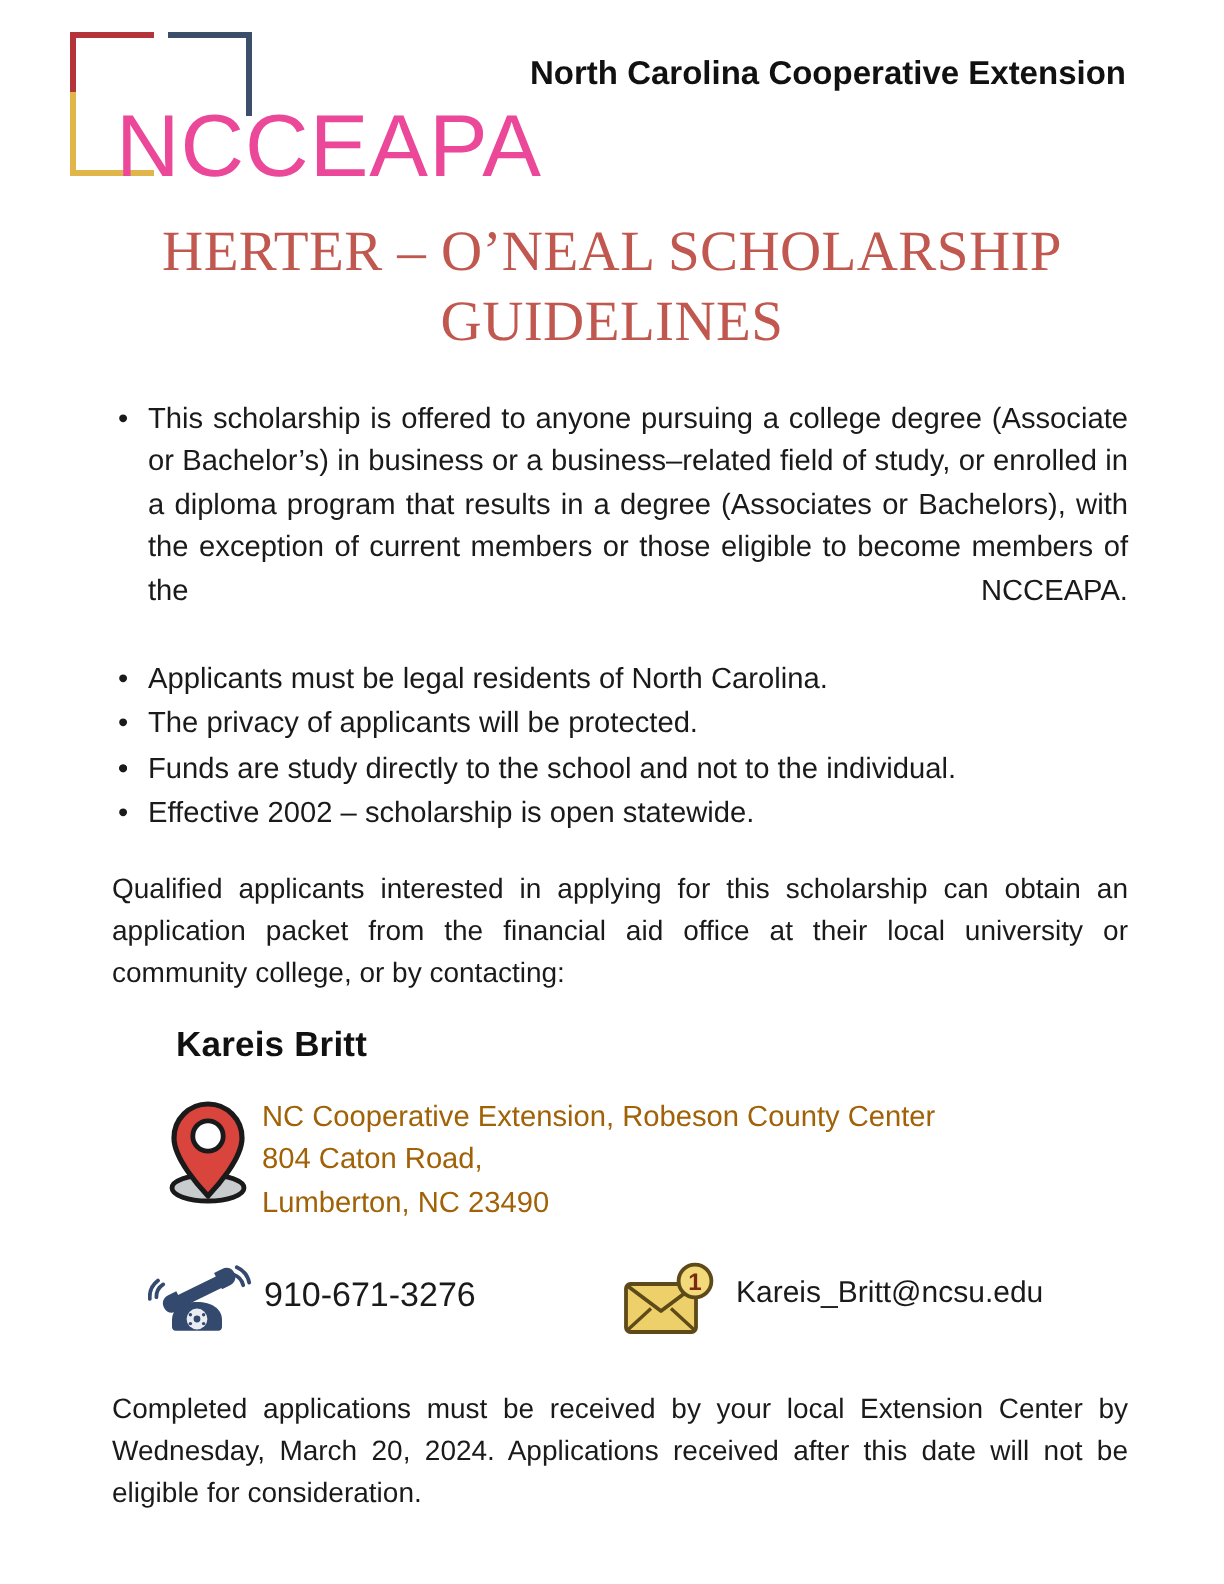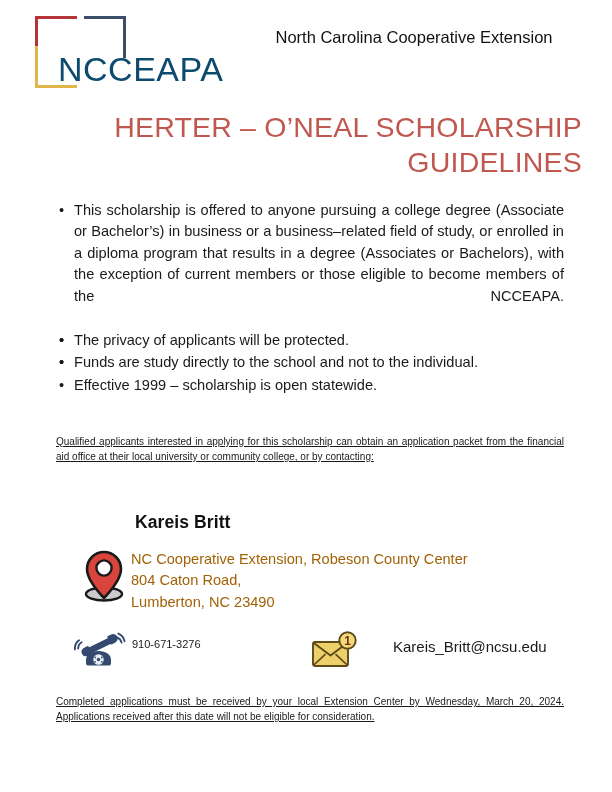--- a/index.html
+++ b/index.html
@@ -51,51 +51,52 @@
     left: 3px; top: 32px;
     width: 42px; height: 42px;
     border-left: 3px solid #e0b64a;
     border-bottom: 3px solid #e0b64a;
   }
   .wordmark {
     position: absolute;
     left: 26px;
     top: 38px;
     font-family: "Liberation Sans", sans-serif;
-    font-size: 34px;
+    font-size: 44px;
     letter-spacing: 0.5px;
-    color: #0c4a6e;
+    color: #ec4899;
     font-weight: 400;
     line-height: 1;
     white-space: nowrap;
   }
   .org-name {
     position: absolute;
     left: 232px;
     top: 26px;
     width: 364px;
     text-align: center;
     font-size: 16.5px;
     line-height: 1.42;
     color: #111111;
-    font-weight: 400;
+    font-weight: 700;
   }
 
   
   .doc-title {
     position: absolute;
     left: 30px;
     top: 110px;
     width: 552px;
-    text-align: right;
+    text-align: center;
     color: #c1584f;
     font-size: 28.5px;
     line-height: 1.22;
     letter-spacing: 0.2px;
     font-weight: 400;
+    font-family: Liberation Serif, serif;
   }
 
   
   .bullets {
     position: absolute;
     left: 56px;
     top: 200px;
     width: 508px;
     font-size: 14.6px;
     line-height: 1.47;
@@ -121,39 +122,37 @@
     display: inline-block;
     width: 100%;
   }
   .no-justify { text-align: left !important; }
 
   
   .para {
     position: absolute;
     width: 508px;
     left: 56px;
-    font-size: 10px;
+    font-size: 14px;
     line-height: 1.5;
     text-align: justify;
     text-justify: inter-word;
-    text-decoration: underline;
   }
   .para-obtain { top: 434px; }
   .para-deadline { top: 694px; }
 
   
   .contact-name {
     position: absolute;
     left: 88px;
     top: 512px;
     font-size: 17.5px;
     font-weight: bold;
     letter-spacing: 0.1px;
     color: #111111;
-    margin-left: 47px;
   }
   .address-block {
     position: absolute;
     left: 131px;
     top: 549px;
     font-size: 14.6px;
     line-height: 1.47;
     color: #a16207;
   }
   .pin-icon {
@@ -172,42 +171,41 @@
   }
   .phone-icon {
     position: absolute;
     left: 0; top: 2px;
     width: 52px; height: 40px;
   }
   .phone-number {
     position: absolute;
     left: 58px;
     top: 10px;
-    font-size: 11px;
+    font-size: 17px;
     white-space: nowrap;
   }
 
   .email-row {
     position: absolute;
     left: 310px;
     top: 628px;
     height: 44px;
   }
   .email-icon {
     position: absolute;
     left: 0; top: 2px;
     width: 50px; height: 40px;
   }
   .email-address {
     position: absolute;
     left: 58px;
     top: 10px;
     font-size: 15px;
     white-space: nowrap;
-    margin-left: 25px;
   }
 </style>
 </head>
 <body>
 
 <div class="header">
 
   <div class="logo-block">
     <div class="brk brk-tl"></div>
     <div class="brk brk-tr"></div>
@@ -225,35 +223,36 @@
   <div>GUIDELINES</div>
 </div>
 
 <div class="bullets">
   <div class="bullet-row b-first">
     <span class="bullet-dot">•</span>
     <span>This scholarship is offered to anyone pursuing a college degree (Associate or Bachelor’s) in business or a business–related field of study, or enrolled in a diploma program that results in a degree (Associates or Bachelors), with the exception of current members or those eligible to become members of the NCCEAPA.</span>
   </div>
   <div class="bullet-row no-justify">
     <span class="bullet-dot">•</span>
+    <span>Applicants must be legal residents of North Carolina.</span>
   </div>
   <div class="bullet-row no-justify">
     <span class="bullet-dot">•</span>
     <span>The privacy of applicants will be protected.</span>
   </div>
   <div class="bullet-row no-justify">
     <span class="bullet-dot">•</span>
   </div>
   <div class="bullet-row no-justify">
     <span class="bullet-dot">•</span>
     <span>Funds are study directly to the school and not to the individual.</span>
   </div>
   <div class="bullet-row no-justify">
     <span class="bullet-dot">•</span>
-    <span>Effective 1999 – scholarship is open statewide.</span>
+    <span>Effective 2002 – scholarship is open statewide.</span>
   </div>
 </div>
 
 <div class="para para-obtain">Qualified applicants interested in applying for this scholarship can obtain an application packet from the financial aid office at their local university or community college, or by contacting:</div>
 
 <div class="contact-name">Kareis Britt</div>
 
 <div class="pin-icon">
   <svg viewBox="0 0 56 56" width="56" height="56">
     <ellipse cx="28" cy="48" rx="18" ry="6.5" fill="#c9ccce" stroke="#1a1a1a" stroke-width="2.4"></ellipse>

